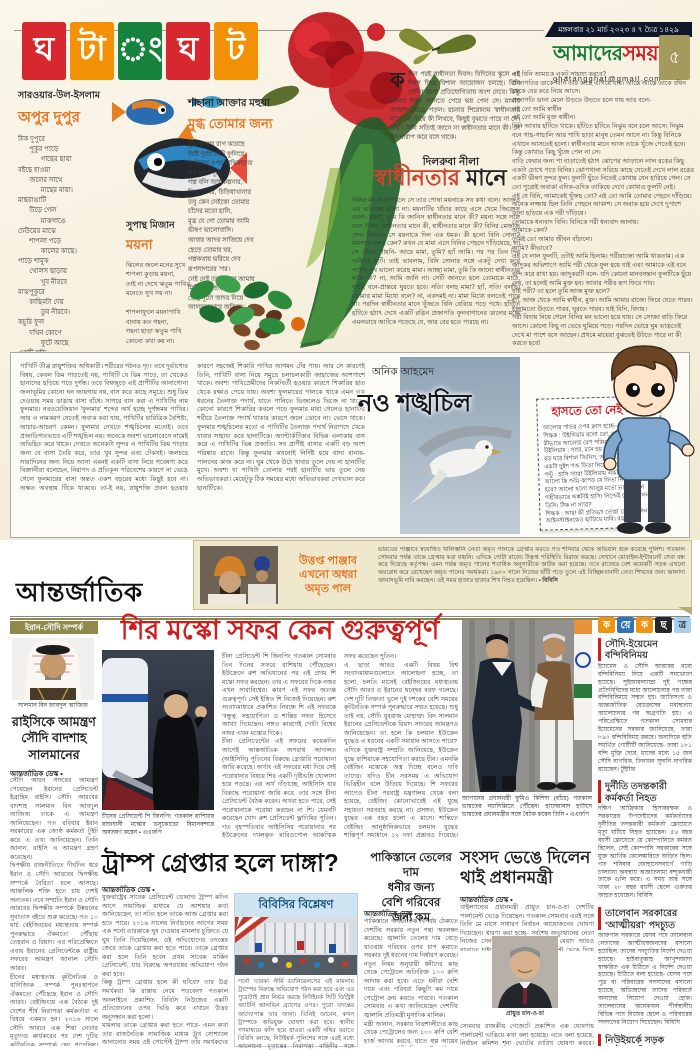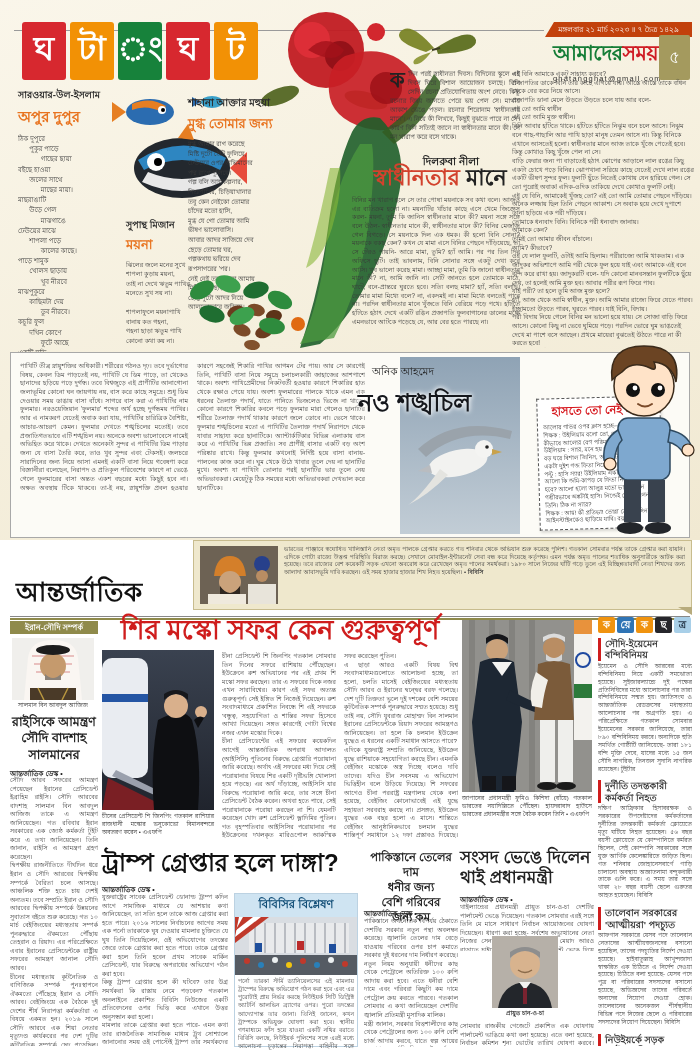--- a/index.html
+++ b/index.html
@@ -10,21 +10,21 @@
   .pre{white-space:pre-wrap}
   .preline{white-space:pre-line}
   .ovh{overflow:hidden}
   
   .lit-bg{left:0;top:0;width:700px;height:540px;background:linear-gradient(160deg,#faf6ea 0%,#f5efdd 55%,#f1e9d2 100%)}
   .toprule{left:14px;top:30px;width:530px;height:1px;background:#9a9a9a}
   .tiles{left:22px;top:22px;display:flex;gap:4px}
   .tile{width:44px;height:58px;display:flex;align-items:center;justify-content:center;
         color:#fff;font-weight:bold;font-size:33px;border-radius:3px}
   .t-red{background:#d7282f}.t-org{background:#f29105}.t-grn{background:#17823b}
-  .datebar{left:545px;top:22px;width:147px;height:15px;background:#c2410c;color:#fff;
+  .datebar{left:545px;top:22px;width:147px;height:15px;background:#0f172a;color:#fff;
            font-size:7.5px;display:flex;align-items:center;justify-content:center;
            clip-path:polygon(9px 0,100% 0,100% 100%,0 100%)}
   .brand{left:553px;top:38px;width:104px;text-align:center}
   .brand b{font-size:20.5px;letter-spacing:-.5px}
   .bgreen{color:#157d37}.bred{color:#cf1d25}
   .bemail{font-size:7.5px;letter-spacing:1.2px;color:#333;margin-top:2px}
   .pagebox{left:659px;top:35px;width:31px;height:45px;background:#a49a5e;color:#fff;
            font-size:17px;display:flex;align-items:center;justify-content:center;border-radius:2px}
   .pauthor{font-size:9.5px;font-weight:bold;color:#2b2b2b}
   .ptitle{font-size:15px;font-weight:bold;color:#e8731f;margin:2px 0 4px}
@@ -330,20 +330,23 @@
   <svg style="width:78px;height:58px;flex:none" viewBox="0 0 78 58">
     <rect width="78" height="58" fill="#6d6254"></rect>
     <path d="M14,30 Q16,10 30,10 Q44,10 46,30 Z" fill="#d47f2a"></path>
     <circle cx="30" cy="36" r="11" fill="#caa27b"></circle>
     <path d="M20,40 q10,14 20,0 l0,10 l-20,0 Z" fill="#2e2620"></path>
     <circle cx="62" cy="18" r="8" fill="#27408b"></circle>
     <circle cx="62" cy="30" r="6" fill="#b98d63"></circle>
     <rect x="48" y="38" width="28" height="20" fill="#e8e4da"></rect>
     <rect x="8" y="48" width="38" height="10" fill="#efe9dd"></rect>
   </svg>
+  <div class="amrit-h preline">উত্তপ্ত পাঞ্জাব
+এখনো অধরা
+অমৃত পাল</div>
   <div class="amrit-b j ovh">
     <span>ভারতের পাঞ্জাবে স্বঘোষিত খালিস্তানি নেতা অমৃত পালকে গ্রেপ্তার করতে গত শনিবার থেকে অভিযান শুরু করেছে পুলিশ। গতকাল সোমবার পর্যন্ত তাকে গ্রেপ্তার করা যায়নি। এদিকে গোটা রাজ্যে উত্তপ্ত পরিস্থিতি বিরাজ করছে। সেখানে মোবাইল-ইন্টারনেট সেবা বন্ধ করে দিয়েছে কর্তৃপক্ষ। এমন পর্যন্ত অমৃত পালের শতাধিক অনুসারীকে আটক করা হয়েছে। তবে রাজ্যের বেশ কয়েকটি সড়ক এখনো অবরোধ করে রেখেছেন অমৃত পালের সমর্থকরা। ১৯৮০ সালে নিজের ঘাঁটি গড়ে তুলে এই বিচ্ছিন্নতাবাদী নেতা শিখদের জন্য আলাদা আবাসভূমি দাবি করছেন। ওই সময় হাজার হাজার শিখ নিহত হয়েছিল।</span>
     <b>• বিবিসি</b>
   </div>
 </div>
 
 <div class="abs divider"></div>
 
 <div class="abs label">ইরান-সৌদি সম্পর্ক</div>
 <svg class="abs" style="left:12px;top:638px;width:82px;height:62px" viewBox="0 0 82 62">

